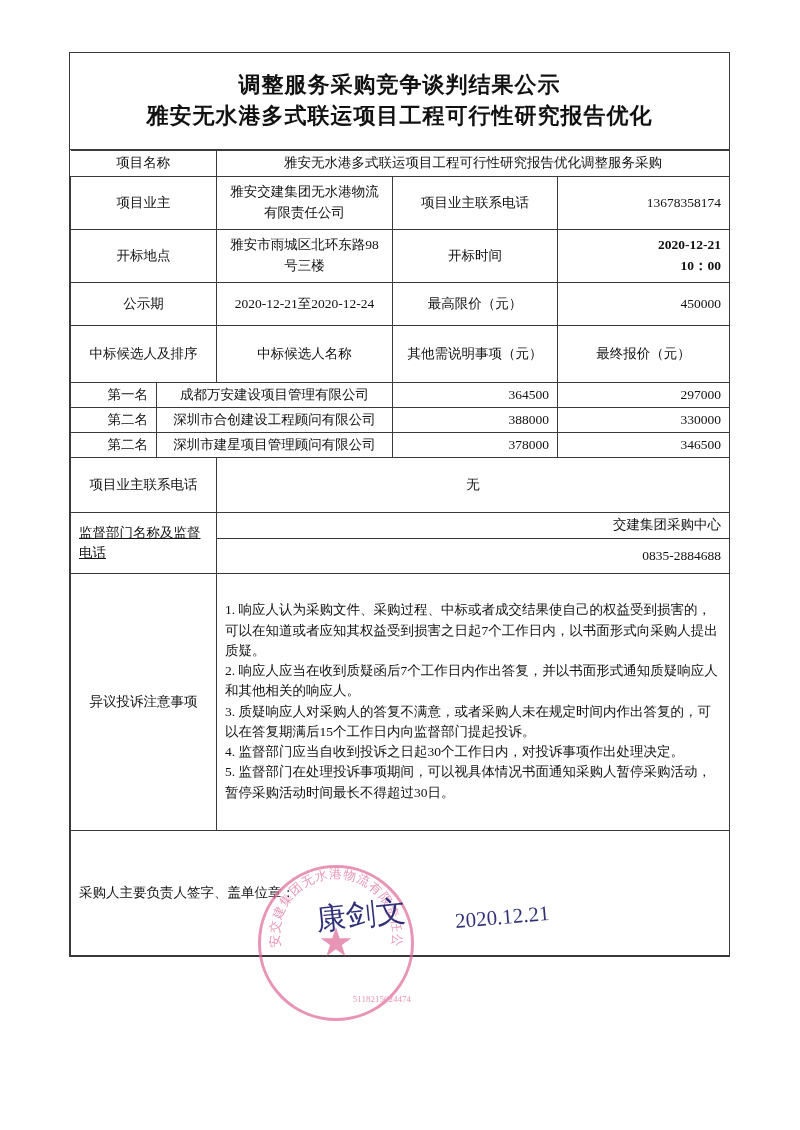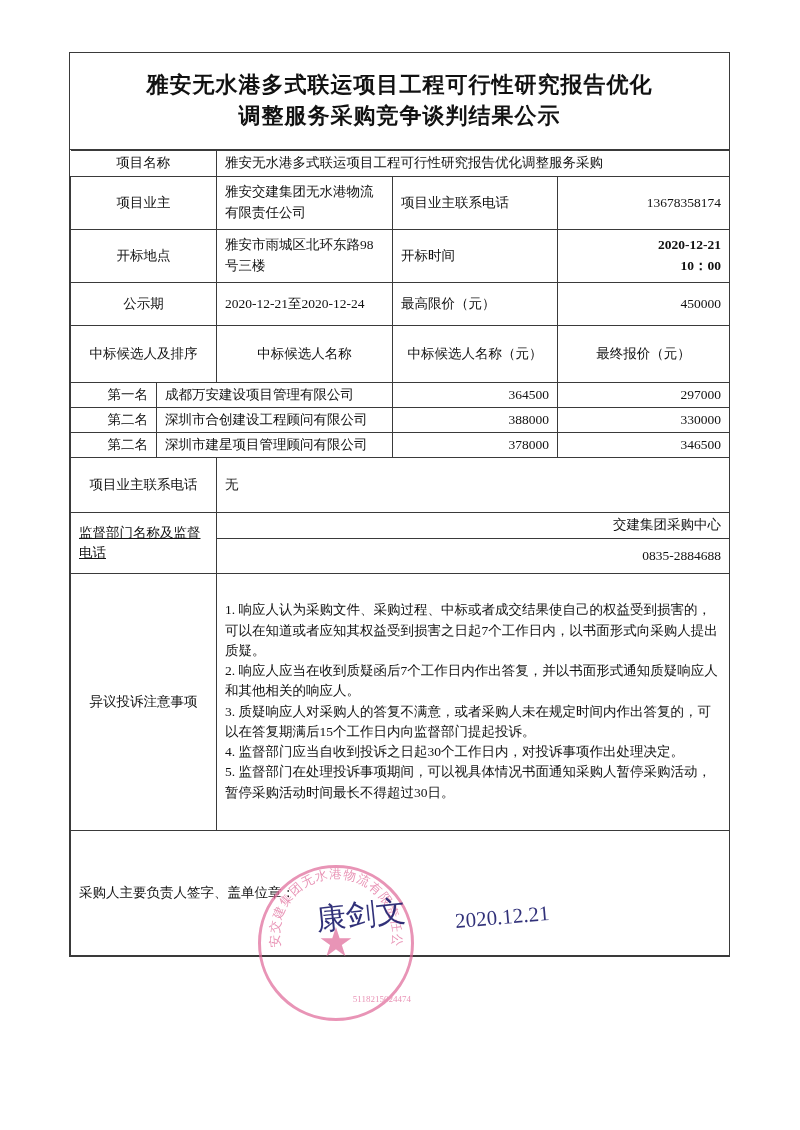--- a/index.html
+++ b/index.html
@@ -55,21 +55,21 @@
   }
   td.lbl {
     text-align: center;
   }
   td.lbl-left {
     text-align: left;
     padding-left: 12px;
     text-decoration: underline;
   }
   td.val {
-    text-align: left;
+    text-align: center;
     padding-left: 10px;
     margin-left: 16px;
   }
   td.ctr {
     text-align: right;
   }
   .nowrap-pre {
     white-space: pre-line;
     font-weight: bold;
   }
@@ -158,22 +158,22 @@
   }
 </style>
 </head>
 <body>
 
 <div class="page">
 
   <div class="doc-frame">
 
     <div class="title-cell">
+      <div class="title-line">调整服务采购竞争谈判结果公示</div>
       <div class="title-line">雅安无水港多式联运项目工程可行性研究报告优化</div>
-      <div class="title-line">调整服务采购竞争谈判结果公示</div>
     </div>
 
     <table class="main">
       <colgroup>
         <col style="width:86px">
         <col style="width:60px">
         <col style="width:176px">
         <col style="width:165px">
         <col style="width:172px">
       </colgroup>
@@ -202,21 +202,21 @@
       <tr>
         <td class="lbl" colspan="2" style="height:38px">公示期</td>
         <td class="val">2020-12-21至2020-12-24</td>
         <td class="val">最高限价（元）</td>
         <td class="ctr">450000</td>
       </tr>
 
       <tr class="cand-head">
         <td class="lbl" colspan="2" style="height:52px">中标候选人及排序</td>
         <td>中标候选人名称</td>
-        <td>中标候选人名称（元）</td>
+        <td>其他需说明事项（元）</td>
         <td>最终报价（元）</td>
       </tr>
 
       <tr>
         <td class="ctr">第一名</td>
         <td class="val" colspan="2">成都万安建设项目管理有限公司</td>
         <td class="ctr">364500</td>
         <td class="ctr">297000</td>
       </tr>
 

